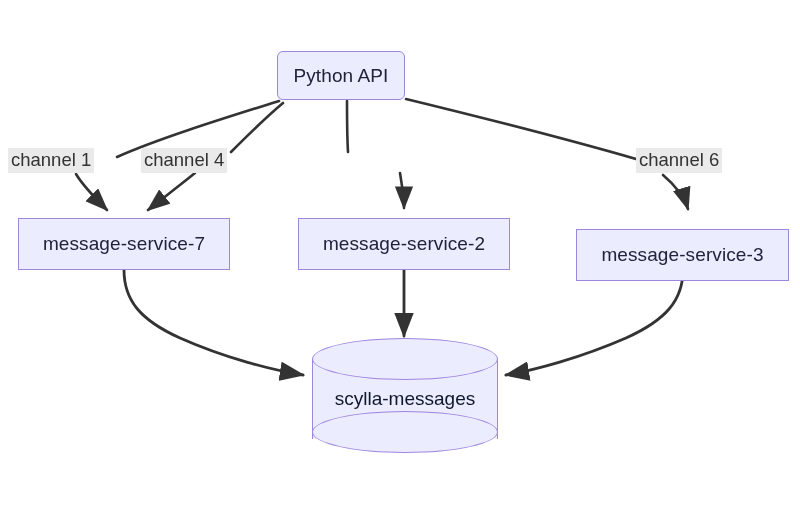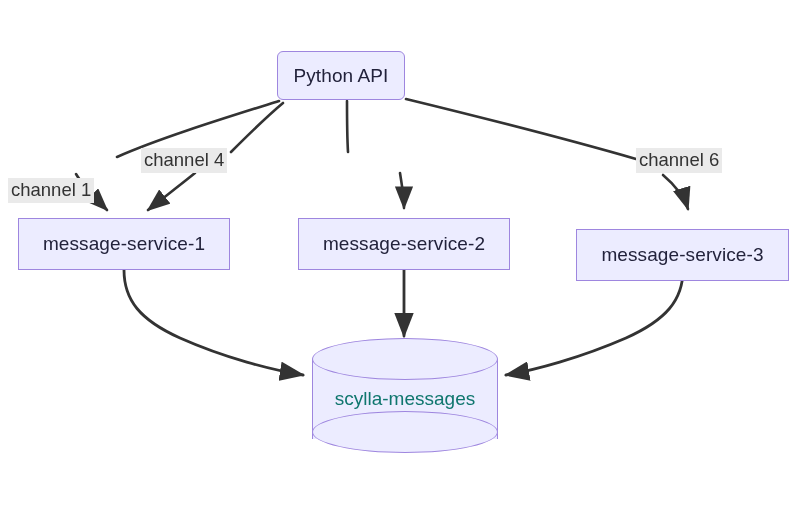--- a/index.html
+++ b/index.html
@@ -109,35 +109,35 @@
   }
   #node-db .cyl-label {
     position: absolute;
     left: 0;
     top: 0;
     width: 100%;
     height: 100%;
     display: flex;
     align-items: center;
     justify-content: center;
-    color: #0f766e;
+    color: #0f172a;
     font-size: 19px;
     white-space: nowrap;
     z-index: 4;
   }
   .edge-label {
     position: absolute;
     background: #EAEAEA;
     color: #333333;
     font-size: 18.5px;
     line-height: 1.22;
     padding: 1px 3px;
     white-space: nowrap;
   }
-  #label-channel-1 { left: 8px;   top: 148px; margin-top: 30px; }
+  #label-channel-1 { left: 8px;   top: 148px; }
   #label-channel-4 { left: 141px; top: 148px; }
   #label-channel-2 { left: 354px; top: 148px; }
   #label-channel-3 { left: 636px; top: 148px; }
 </style>
 </head>
 <body>
 
 <div id="diagram">
 
   <svg class="edges" viewBox="0 0 800 511" xmlns="http://www.w3.org/2000/svg">
@@ -164,21 +164,21 @@
     <path d="M 404,270 C 404,296 404,318 404,336" fill="none" stroke="#333333" stroke-width="2.8" stroke-linecap="round" marker-end="url(#arrowhead)"></path>
 
     <path d="M 683,270 C 683,300 666,320 626,338 C 580,358 535,370 506,375" fill="none" stroke="#333333" stroke-width="2.8" stroke-linecap="round" marker-end="url(#arrowhead)"></path>
   </svg>
 
   <div class="node rounded" id="node-python-api">
     <span>Python API</span>
   </div>
 
   <div class="node" id="node-ms-1">
-    <span>message-service-1</span>
+    <span>message-service-7</span>
   </div>
 
   <div class="node" id="node-ms-2">
     <span>message-service-2</span>
   </div>
 
   <div class="node" id="node-ms-3">
     <span>message-service-3</span>
   </div>
 

